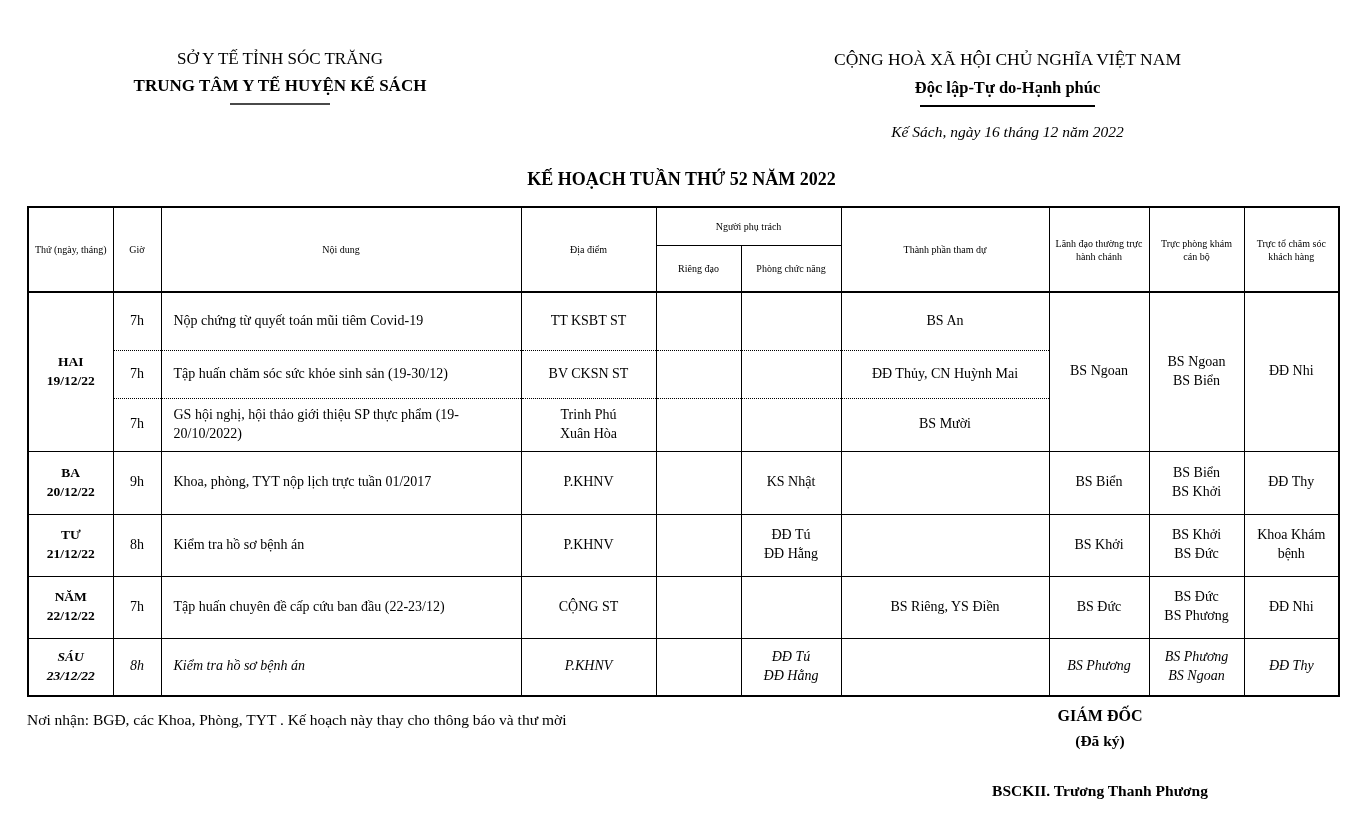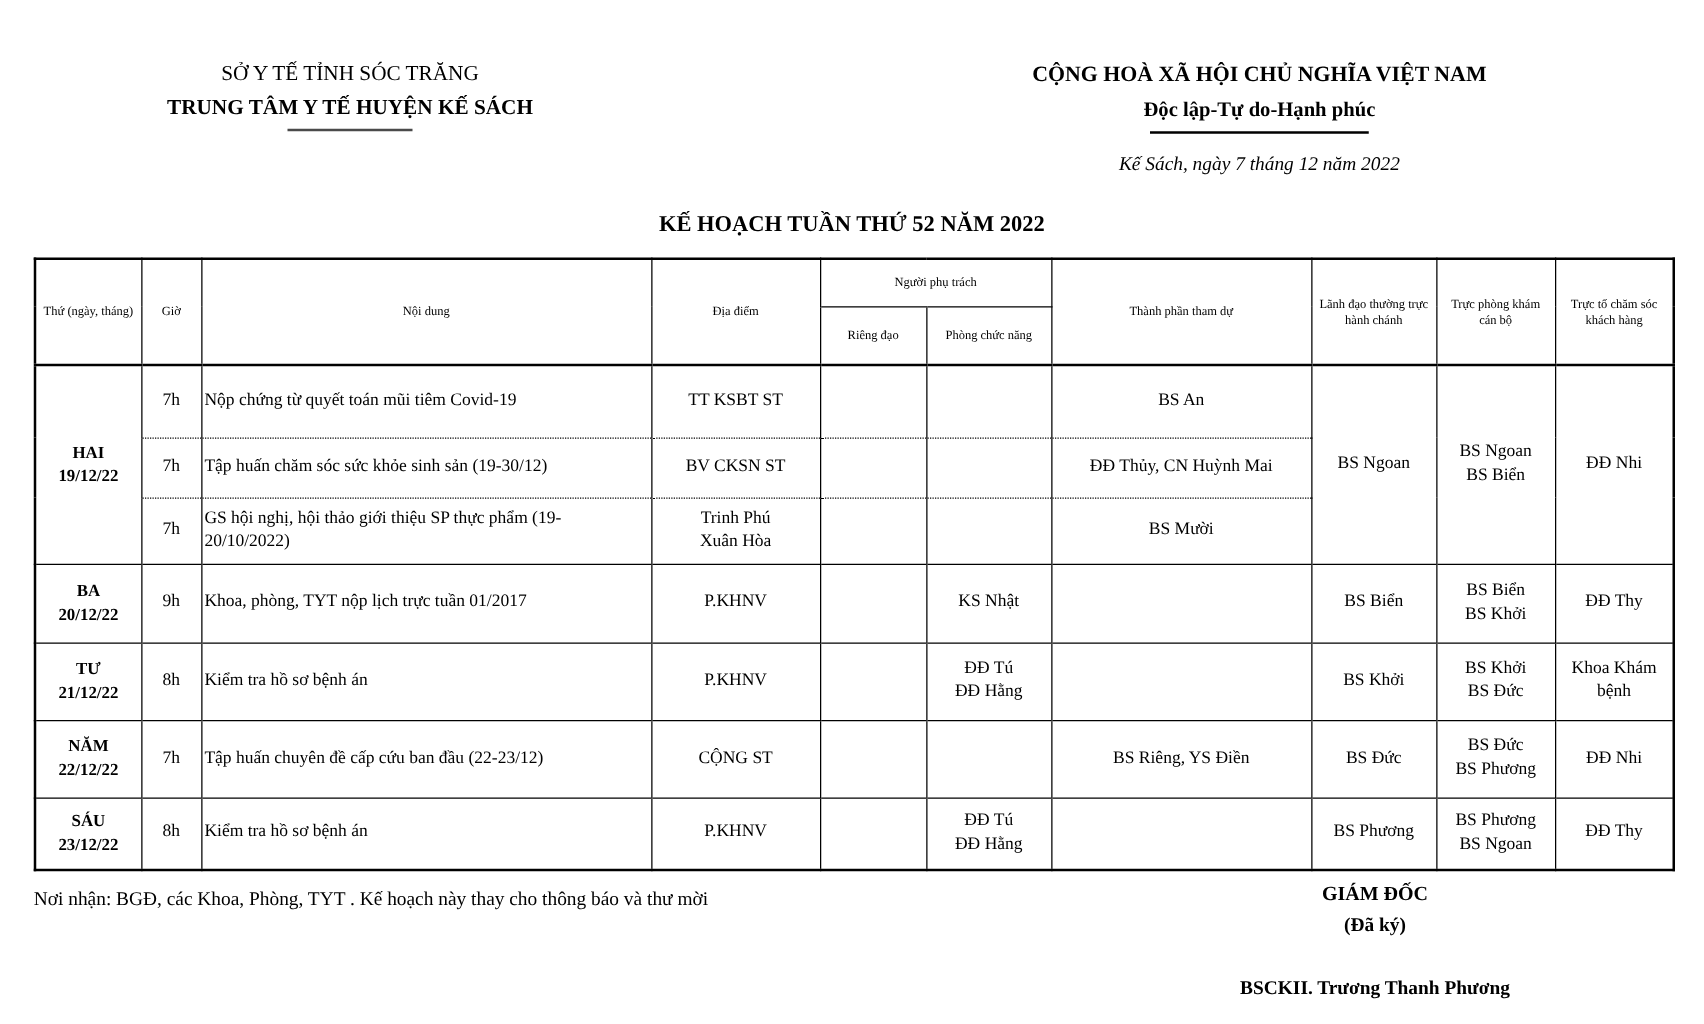--- a/index.html
+++ b/index.html
@@ -7,47 +7,47 @@
     position:relative;width:1363px;height:819px;background:#ffffff;
     font-family:"Liberation Serif","DejaVu Serif",serif;color:#000;overflow:hidden;margin-top:29px;
   }
   
   .org-block{position:absolute;top:20px;left:55px;width:450px;text-align:center;}
   .org-line1{font-size:17px;}
   .org-line2{font-size:17px;font-weight:bold;margin-top:7px;}
   .rule{height:2px;margin:7px auto 0;}
   .rule-left{width:100px;background:#4a4a4a;}
   .nat-block{position:absolute;top:20px;left:735px;width:545px;text-align:center;}
-  .nat-line1{font-size:17.5px;font-weight:bold;}
+  .nat-line1{font-size:17.5px;font-weight:normal;}
   .nat-line2{font-size:16.5px;font-weight:bold;margin-top:8px;}
   .rule-right{width:175px;background:#000;}
   .date-line{font-style:italic;font-size:15.5px;margin-top:16px;}
   
   .plan-title{position:absolute;top:140px;left:0;width:100%;text-align:center;
     font-weight:bold;font-size:18px;}
   
   table.plan{
     position:absolute;left:27px;top:177px;width:1311px;
     border-collapse:collapse;table-layout:fixed;border:2px solid #000;
   }
   th,td{
     border-left:1px solid #000;border-top:1px solid #000;
     border-right:none;border-bottom:none;
     padding:2px 4px;vertical-align:middle;text-align:center;
     white-space:pre-line;overflow:hidden;
   }
   th{font-size:10px;font-weight:normal;line-height:1.3;}
   td{font-size:14px;line-height:1.35;}
-  td.l{text-align:left;padding-left:2px;}
+  td.l{text-align:left;padding-left:12px;}
   td.day{font-weight:bold;font-size:13.5px;line-height:1.4;}
   td.thick{border-top:2px solid #000;}
   td.dot{border-top:1px dotted #000;}
   tr.tha{height:38px;} tr.thb{height:47px;}
   tr.tr0{height:58px;} tr.tr1{height:48px;} tr.tr2{height:53px;}
-  tr.tr3{height:63px;} tr.tr4{height:62px;} tr.tr5{height:62px;} tr.tr6{height:58px;}
+  tr.tr3{height:63px;} tr.tr4{height:62px;} tr.tr5{height:62px;} tr.tr6{height:58px;font-style:italic;}
   
   .footer-note{position:absolute;left:27px;top:682px;font-size:15.5px;}
   .sig-block{position:absolute;left:935px;top:678px;width:330px;text-align:center;}
   .sig-title{font-weight:bold;font-size:16px;}
   .sig-signed{font-weight:bold;font-size:15.5px;margin-top:7px;}
   .sig-name{font-weight:bold;font-size:15.5px;margin-top:32px;}
 </style>
 </head>
 <body>
 
@@ -56,21 +56,21 @@
   <div class="org-block">
     <div class="org-line1">SỞ Y TẾ TỈNH SÓC TRĂNG</div>
     <div class="org-line2">TRUNG TÂM Y TẾ HUYỆN KẾ SÁCH</div>
     <div class="rule rule-left"></div>
   </div>
 
   <div class="nat-block">
     <div class="nat-line1">CỘNG HOÀ XÃ HỘI CHỦ NGHĨA VIỆT NAM</div>
     <div class="nat-line2">Độc lập-Tự do-Hạnh phúc</div>
     <div class="rule rule-right"></div>
-    <div class="date-line">Kế Sách, ngày 7 tháng 12 năm 2022</div>
+    <div class="date-line">Kế Sách, ngày 16 tháng 12 năm 2022</div>
   </div>
 
   <div class="plan-title">KẾ HOẠCH TUẦN THỨ 52  NĂM 2022</div>
 
   <table class="plan">
     <colgroup>
       <col style="width:85px">
         <col style="width:48px">
         <col style="width:360px">
       <col style="width:135px">

